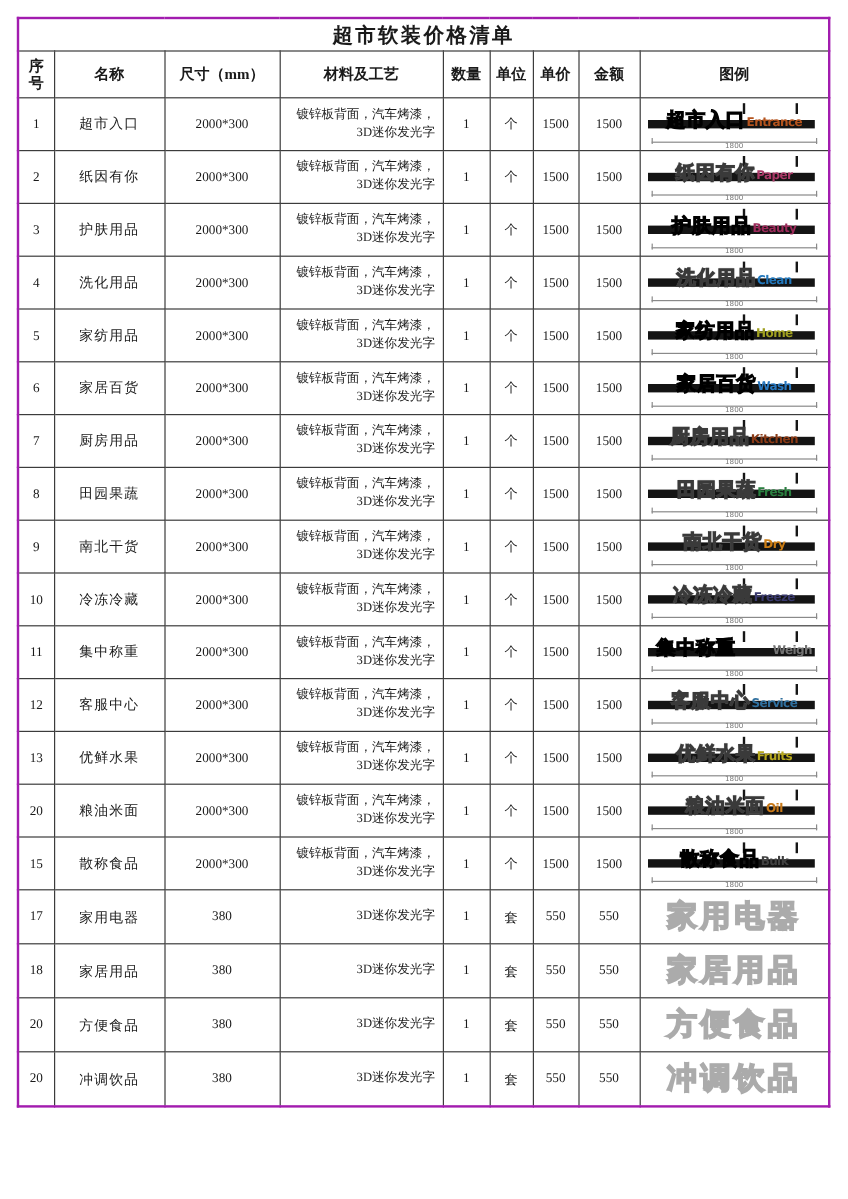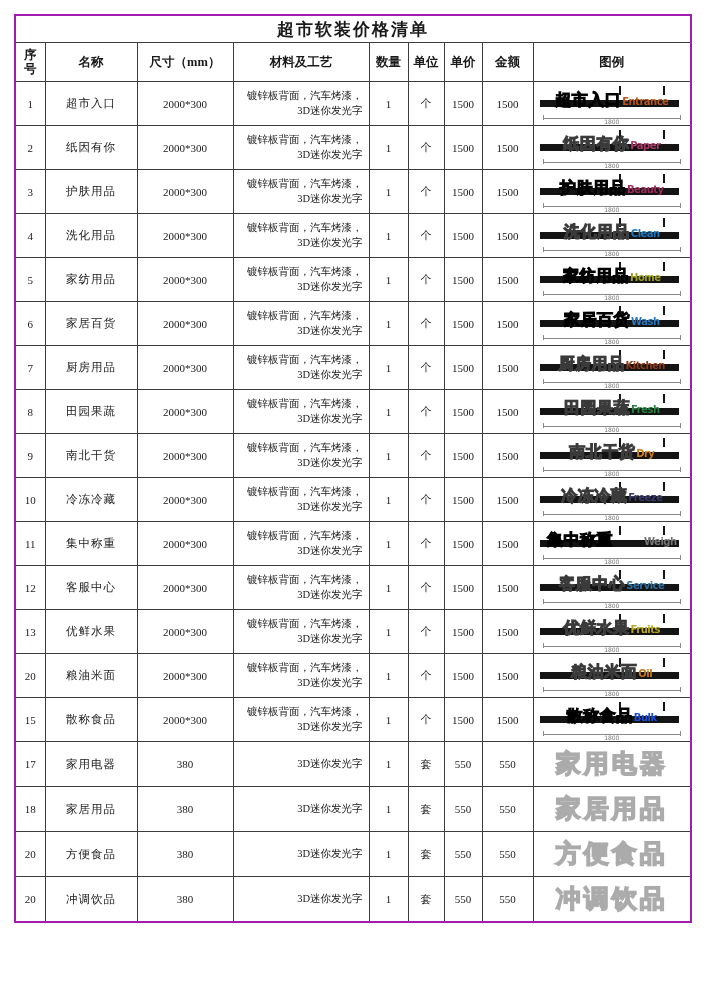--- a/index.html
+++ b/index.html
@@ -393,21 +393,21 @@
     <td class="c-material">镀锌板背面，汽车烤漆，3D迷你发光字</td>
     <td class="c-qty">1</td>
     <td class="c-unit">个</td>
     <td class="c-price">1500</td>
     <td class="c-amount">1500</td>
     <td class="c-legend">
             <div class="sign">
               <span class="post p1"></span>
               <span class="post p2"></span>
               <div class="bar"></div>
-              <div class="signtext"><span class="cn dark">散称食品</span><span class="en" style="color: #1d4ed8;">Bulk</span></div>
+              <div class="signtext"><span class="cn dark">散称食品</span><span class="en" style="color: #404040;">Bulk</span></div>
               <div class="dim">
                 <div class="dimline"></div>
                 <div class="dimnum">1800</div>
               </div>
             </div>
           </td>
   </tr>
         <tr class="data-row">
     <td class="c-no">17</td>
     <td class="c-name">家用电器</td>

